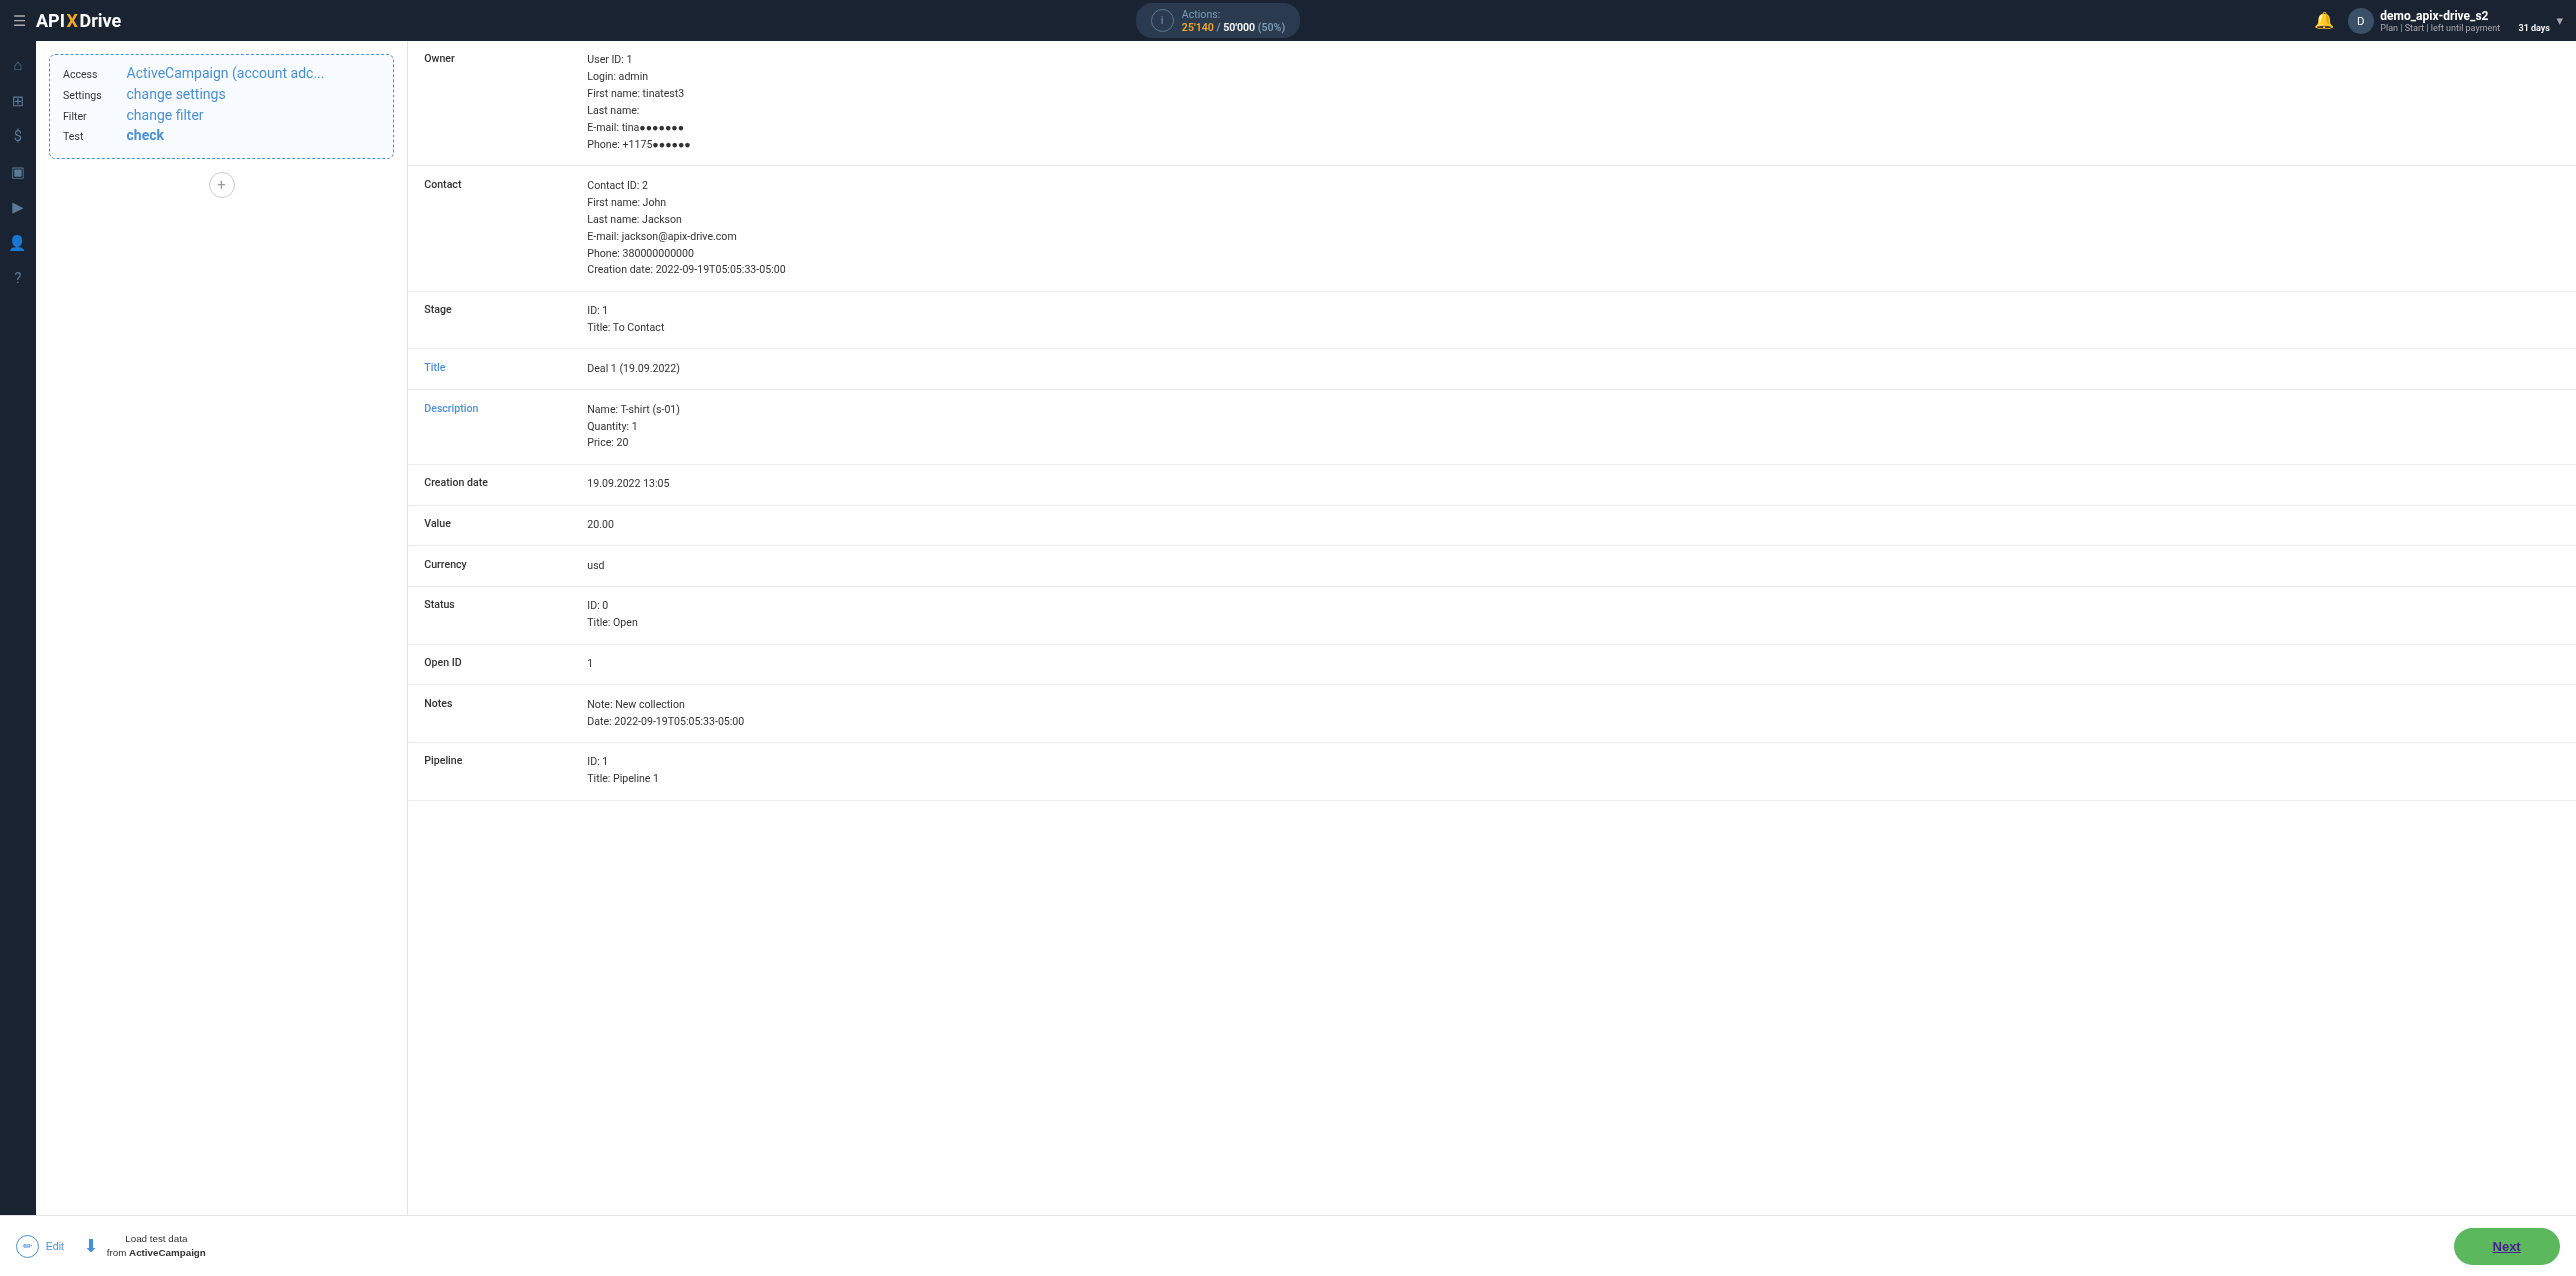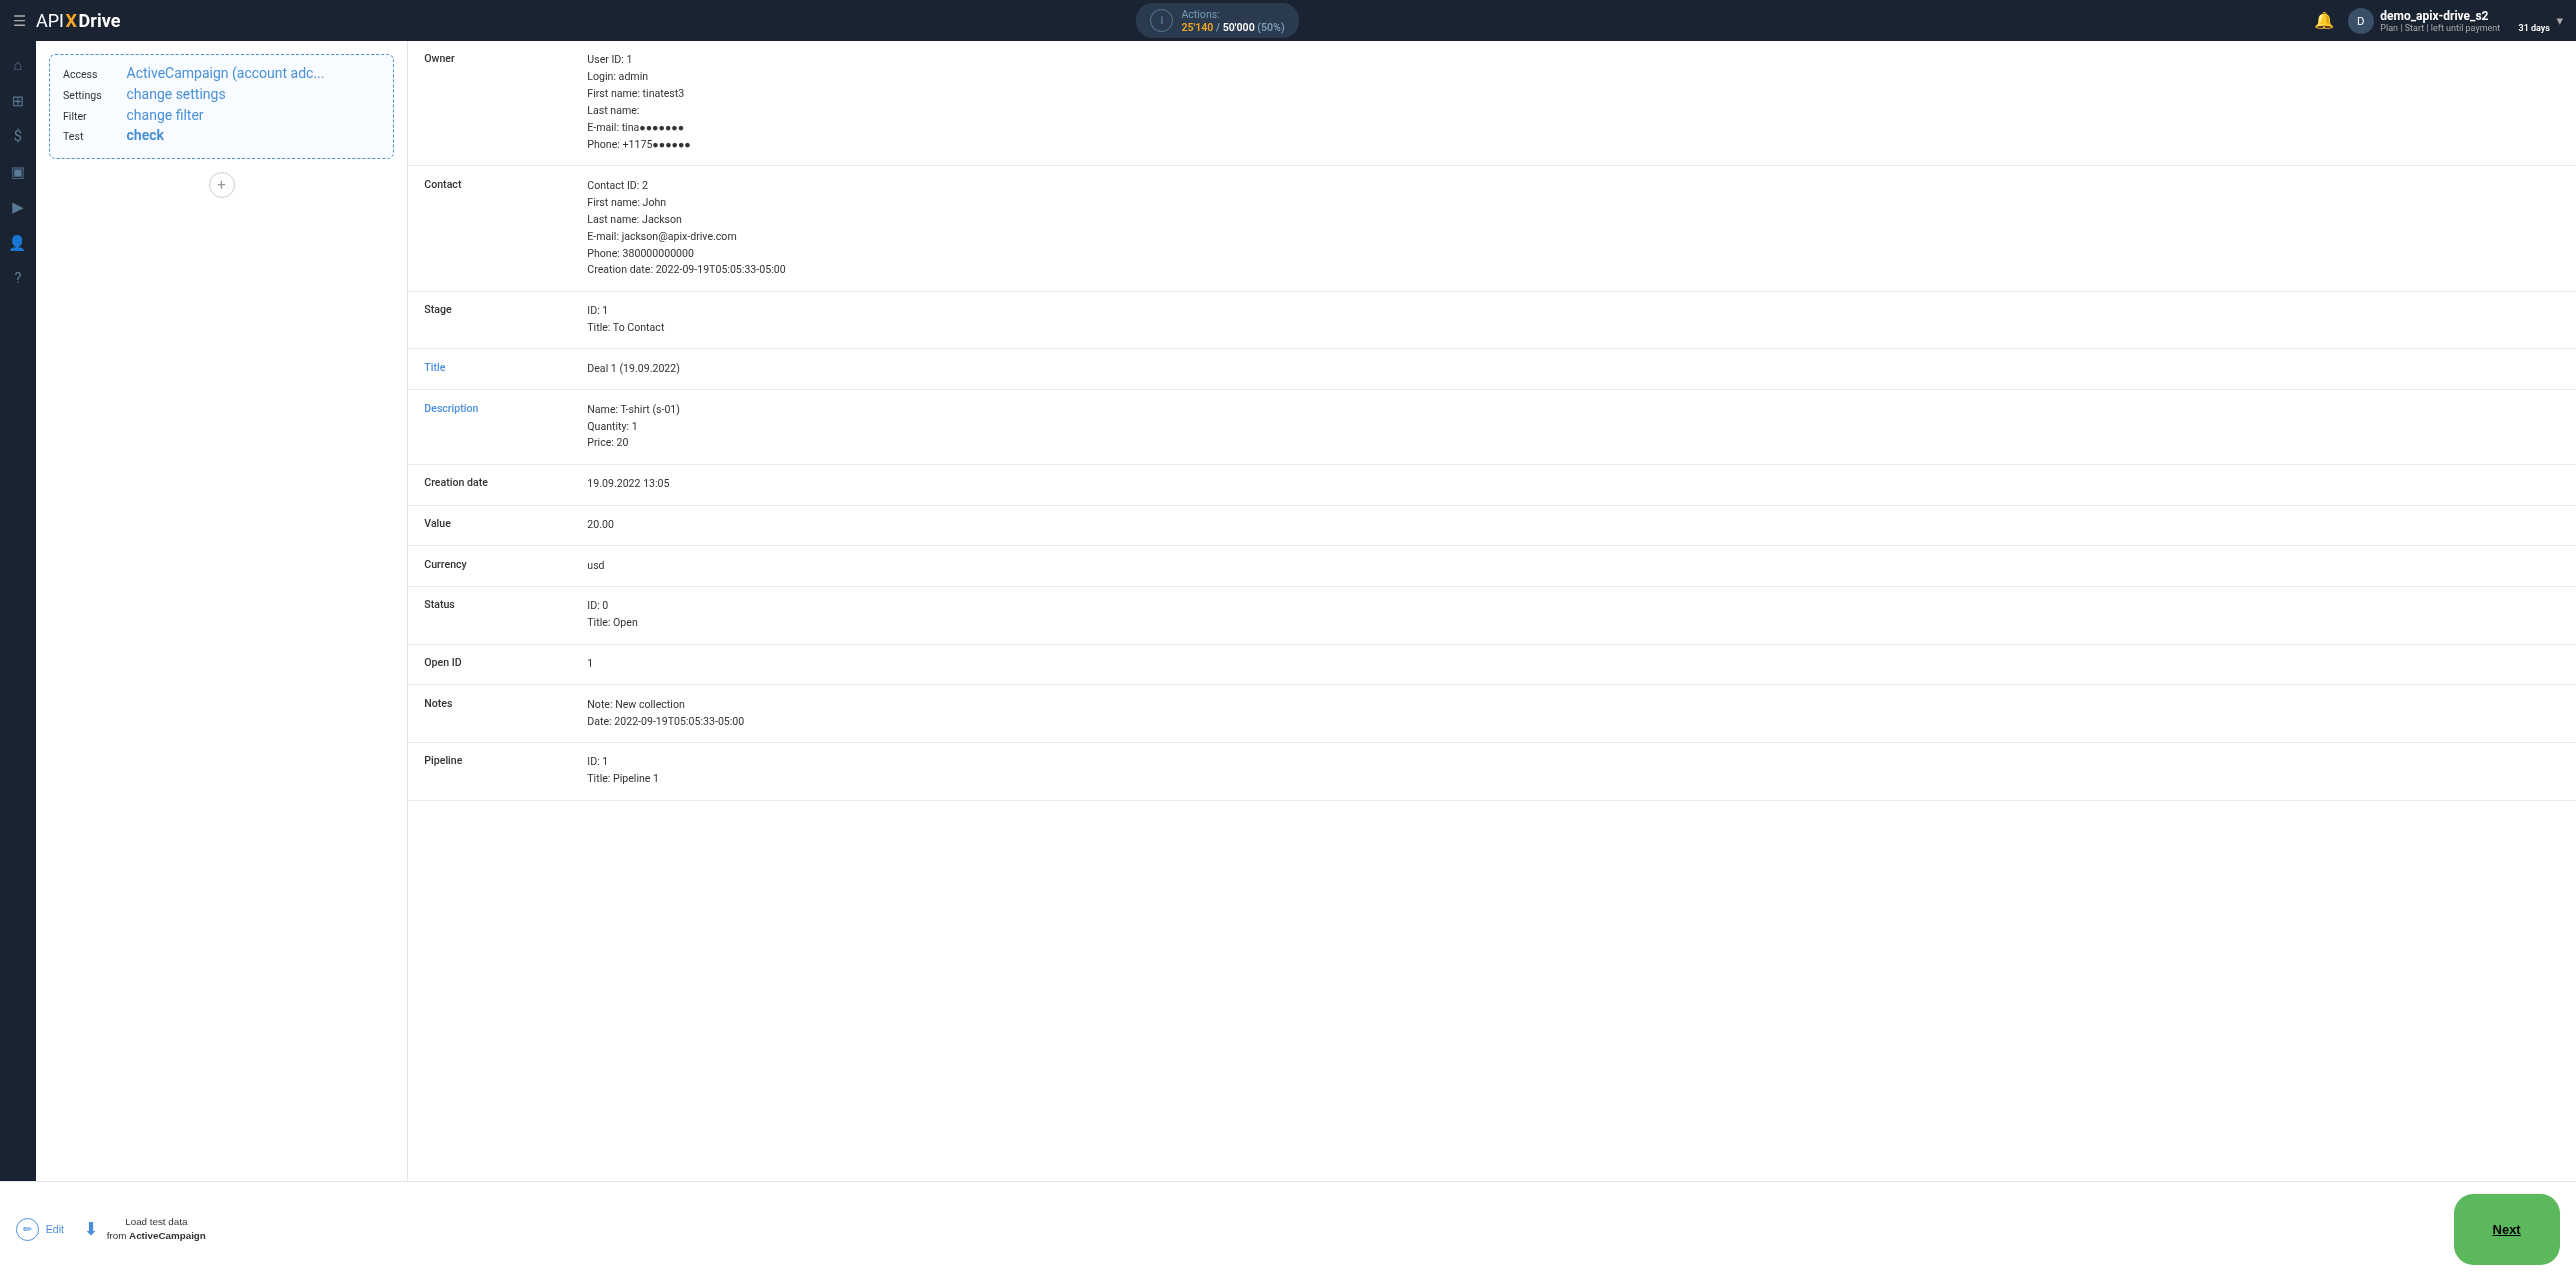--- a/index.html
+++ b/index.html
@@ -12,21 +12,21 @@
       height: 41px;
       display: flex;
       align-items: center;
       padding: 0 13px;
       justify-content: space-between;
       flex-shrink: 0;
     }
     .header-left { display: flex; align-items: center; gap: 9.8px; }
     .hamburger { cursor: pointer; color: #aaa; font-size: 14.7px; }
     .logo { display: flex; align-items: center; gap: 1.6px; }
-    .logo-api { color: white; font-size: 18px; font-weight: 400; }
+    .logo-api { color: white; font-size: 18px; font-weight: 700; }
     .logo-x { color: #f5a623; font-size: 18px; font-weight: 700; }
     .logo-drive { color: white; font-size: 18px; font-weight: 700; }
 
     .header-center {
       background: #2a3a4f;
       border-radius: 16.3px;
       padding: 4.9px 14.7px;
       display: flex;
       align-items: center;
       gap: 8.1px;
@@ -142,24 +142,24 @@
     .load-btn {
       display: flex; align-items: center; gap: 8.1px;
       color: #333; font-size: 10.6px; cursor: pointer;
       border: none; background: none;
     }
     .load-icon { color: #4a90d9; font-size: 18px; }
     .load-text { font-size: 9.8px; line-height: 1.4; }
     .load-text span { font-weight: 700; }
     .next-btn {
       background: #5cb85c;
-      color: #000000;
+      color: #4c1d95;
       border: none;
       border-radius: 19.5px;
-      padding: 28px 39px;
+      padding: 11px 39px;
       font-size: 13px;
       font-weight: 600;
       cursor: pointer;
       text-decoration: underline;
     }
 
     .info-circle {
       width: 23px; height: 23px;
       border-radius: 50%;
       border: 1.6px solid #5a7a95;

